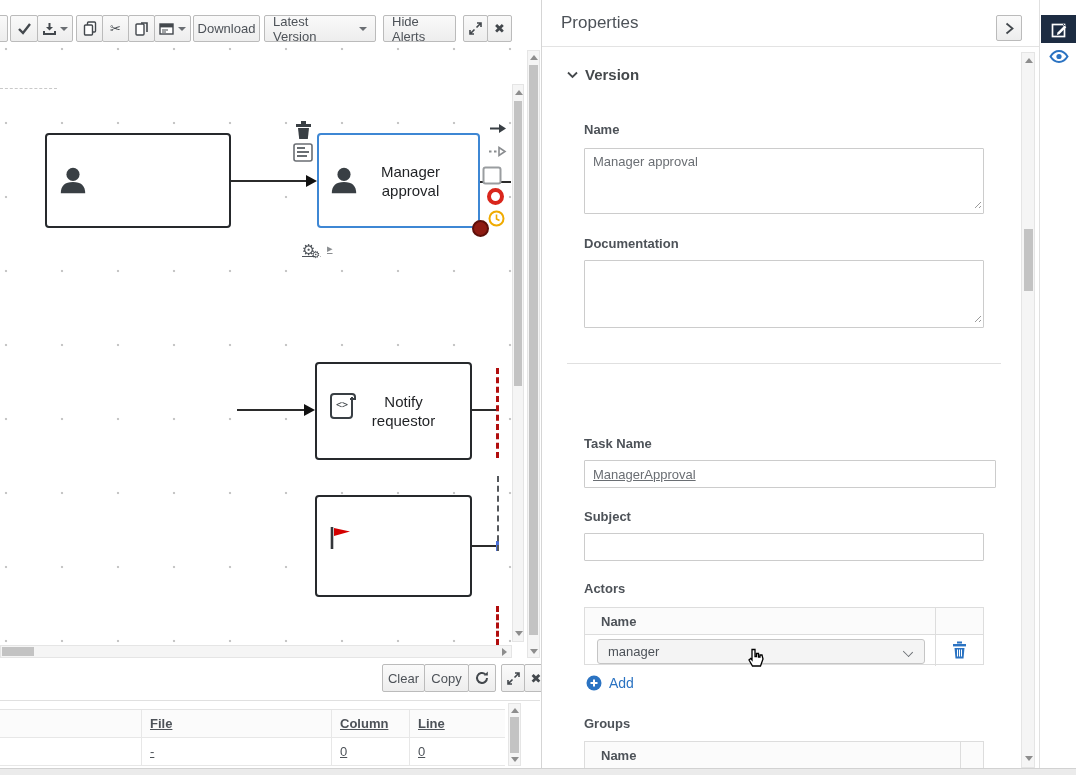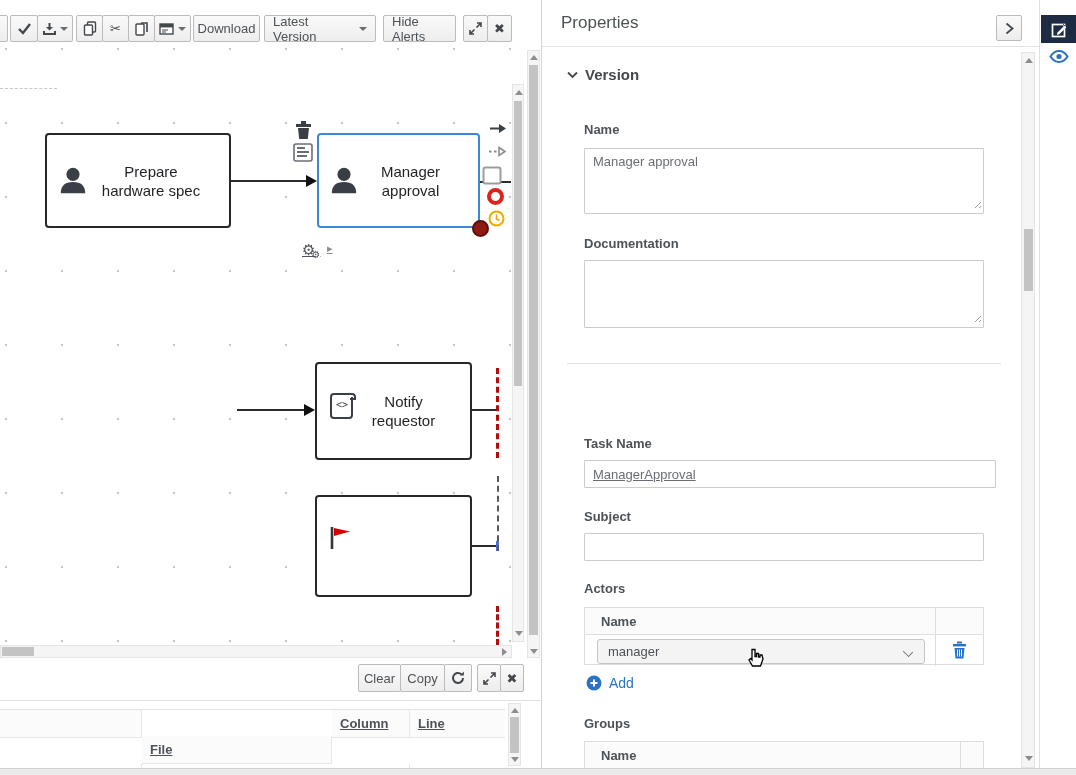--- a/index.html
+++ b/index.html
@@ -6,21 +6,21 @@
   #app{position:relative;width:1076px;height:775px;overflow:hidden;background:#fff;color:#4d5258;}
   .abs{position:absolute;text-decoration:underline;}
 
   
   .tbtn{position:absolute;top:15px;height:27px;box-sizing:border-box;
     background:linear-gradient(#fafafa,#ededed);border:1px solid #bbbbbb;border-radius:2px;
     display:flex;align-items:center;justify-content:center;gap:4px;
     font-size:13px;color:#4d5258;padding:0 8px;cursor:pointer;}
   .tbtn .glyph{font-family:"DejaVu Sans",sans-serif;font-size:13px;line-height:1;color:#43484d;}
   .caret{width:0;height:0;border-left:4px solid transparent;border-right:4px solid transparent;border-top:4px solid #6a6e73;display:inline-block;}
-  .abtn{top:664px;height:28px;}
+  .abtn{top:664px;height:28px;margin-left:24px;}
 
   
   #canvas{left:0;top:46px;width:512px;height:599px;background:#fff;overflow:hidden;
     background-image:radial-gradient(circle,#c6c6c6 1.1px,transparent 1.6px);
     background-size:56px 74px;background-position:34px 40px;}
   .node{position:absolute;box-sizing:border-box;background:#fff;border:2px solid #26292c;border-radius:4px;
     display:flex;align-items:center;justify-content:center;text-align:center;
     font-size:15px;line-height:19px;color:#1f2124;white-space:pre-line;}
   .node.selected{border-color:#3e87d4;}
   .node-icon{position:absolute;}
@@ -35,21 +35,21 @@
   .sb-arrow{position:absolute;width:0;height:0;}
   .ar-up{border-left:4px solid transparent;border-right:4px solid transparent;border-bottom:5px solid #8d8d8d;}
   .ar-dn{border-left:4px solid transparent;border-right:4px solid transparent;border-top:5px solid #8d8d8d;}
   .ar-rt{border-top:4px solid transparent;border-bottom:4px solid transparent;border-left:5px solid #8d8d8d;}
 
   
   #alerts-table{left:0;top:709px;width:505px;border-top:1px solid #e4e4e4;font-size:13px;}
   .tr{display:flex;}
   .th{background:#fbfbfb;font-weight:bold;color:#4d5258;}
   .td,.th{box-sizing:border-box;border-right:1px solid #e7e7e7;border-bottom:1px solid #e7e7e7;padding:6px 8px 5px 8px;height:28px;}
-  .c0{width:142px;} .c1{width:190px;margin-top:26px;} .c2{width:78px;} .c3{width:95px;border-right:none;}
+  .c0{width:142px;} .c1{width:190px;} .c2{width:78px;} .c3{width:95px;border-right:none;}
   .divider{position:absolute;background:#e0e0e0;}
 
   
   #props{left:541px;top:0;width:498px;height:768px;border-left:1px solid #d5d5d5;background:#fff;box-sizing:border-box;}
   #props-header{position:absolute;left:0;top:0;width:100%;height:47px;border-bottom:1px solid #e3e3e3;box-sizing:border-box;}
   #props-title{position:absolute;left:19px;top:13px;font-size:17px;color:#4d5258;}
   .section-h{position:absolute;font-size:15px;font-weight:bold;color:#45494c;display:flex;align-items:center;gap:7px;cursor:pointer;}
   .flabel{position:absolute;font-size:13px;font-weight:bold;color:#4d5258;}
   .pf-input,.pf-area{box-sizing:border-box;border:1px solid #ccc;border-radius:1px;background:#fff;
     font-family:"Liberation Sans",sans-serif;font-size:13px;color:#6a6e73;padding:5px 8px;outline:none;resize:none;}
@@ -145,22 +145,20 @@
   <div id="canvas" class="abs">
     <div class="gray-dash" style="left:0;top:42px;width:57px;"></div>
 
     <div class="node" style="left:45px;top:87px;width:186px;height:95px;padding-left:26px;">
       <span class="node-icon" style="left:11px;top:11px;">
         <svg width="30" height="30" viewBox="0 0 32 32">
             <circle cx="16" cy="10" r="7" fill="#393f44"></circle>
             <path d="M3 30q0-12 13-12t13 12z" fill="#393f44"></path>
           </svg>
       </span>
-      <span>Prepare
-hardware spec</span>
     </div>
 
     <div class="conn" style="left:231px;top:134px;width:76px;"></div>
     <div class="conn-head" style="left:306px;top:129px;"></div>
 
     <div class="node selected" style="left:317px;top:87px;width:163px;height:95px;padding-left:24px;">
       <span class="node-icon" style="left:10px;top:11px;">
         <svg width="30" height="30" viewBox="0 0 32 32">
             <circle cx="16" cy="10" r="7" fill="#393f44"></circle>
             <path d="M3 30q0-12 13-12t13 12z" fill="#393f44"></path>

